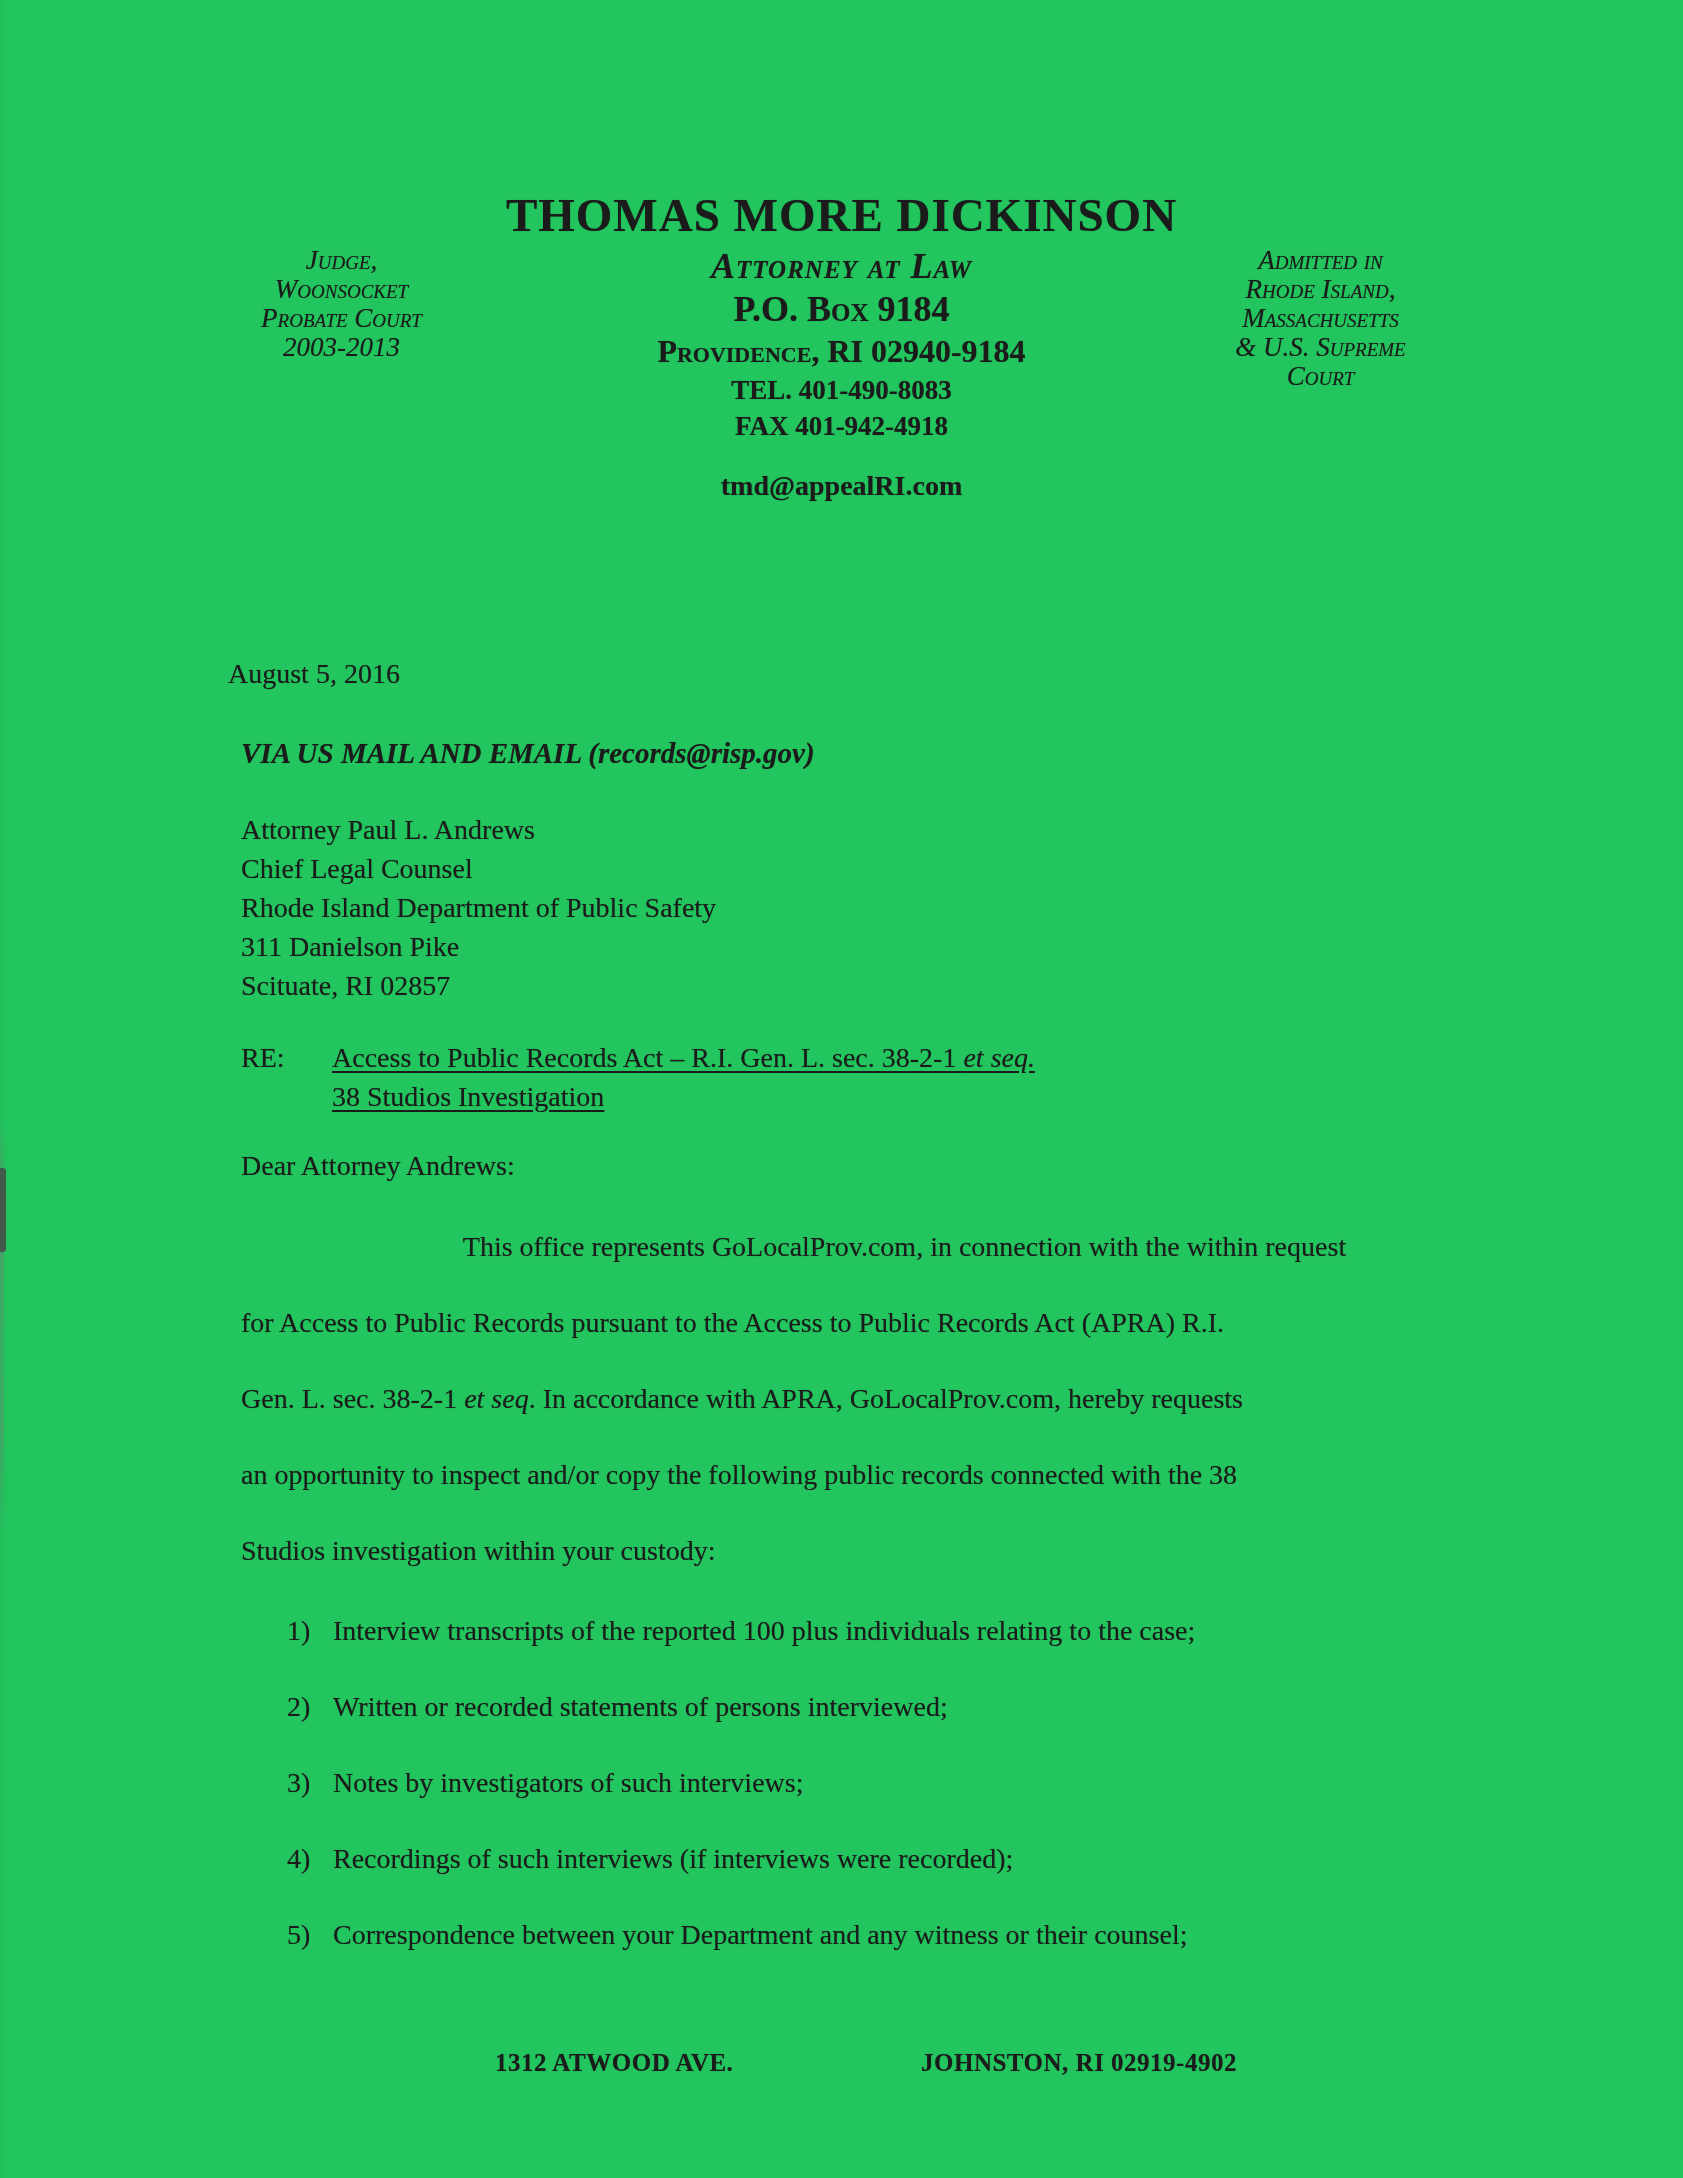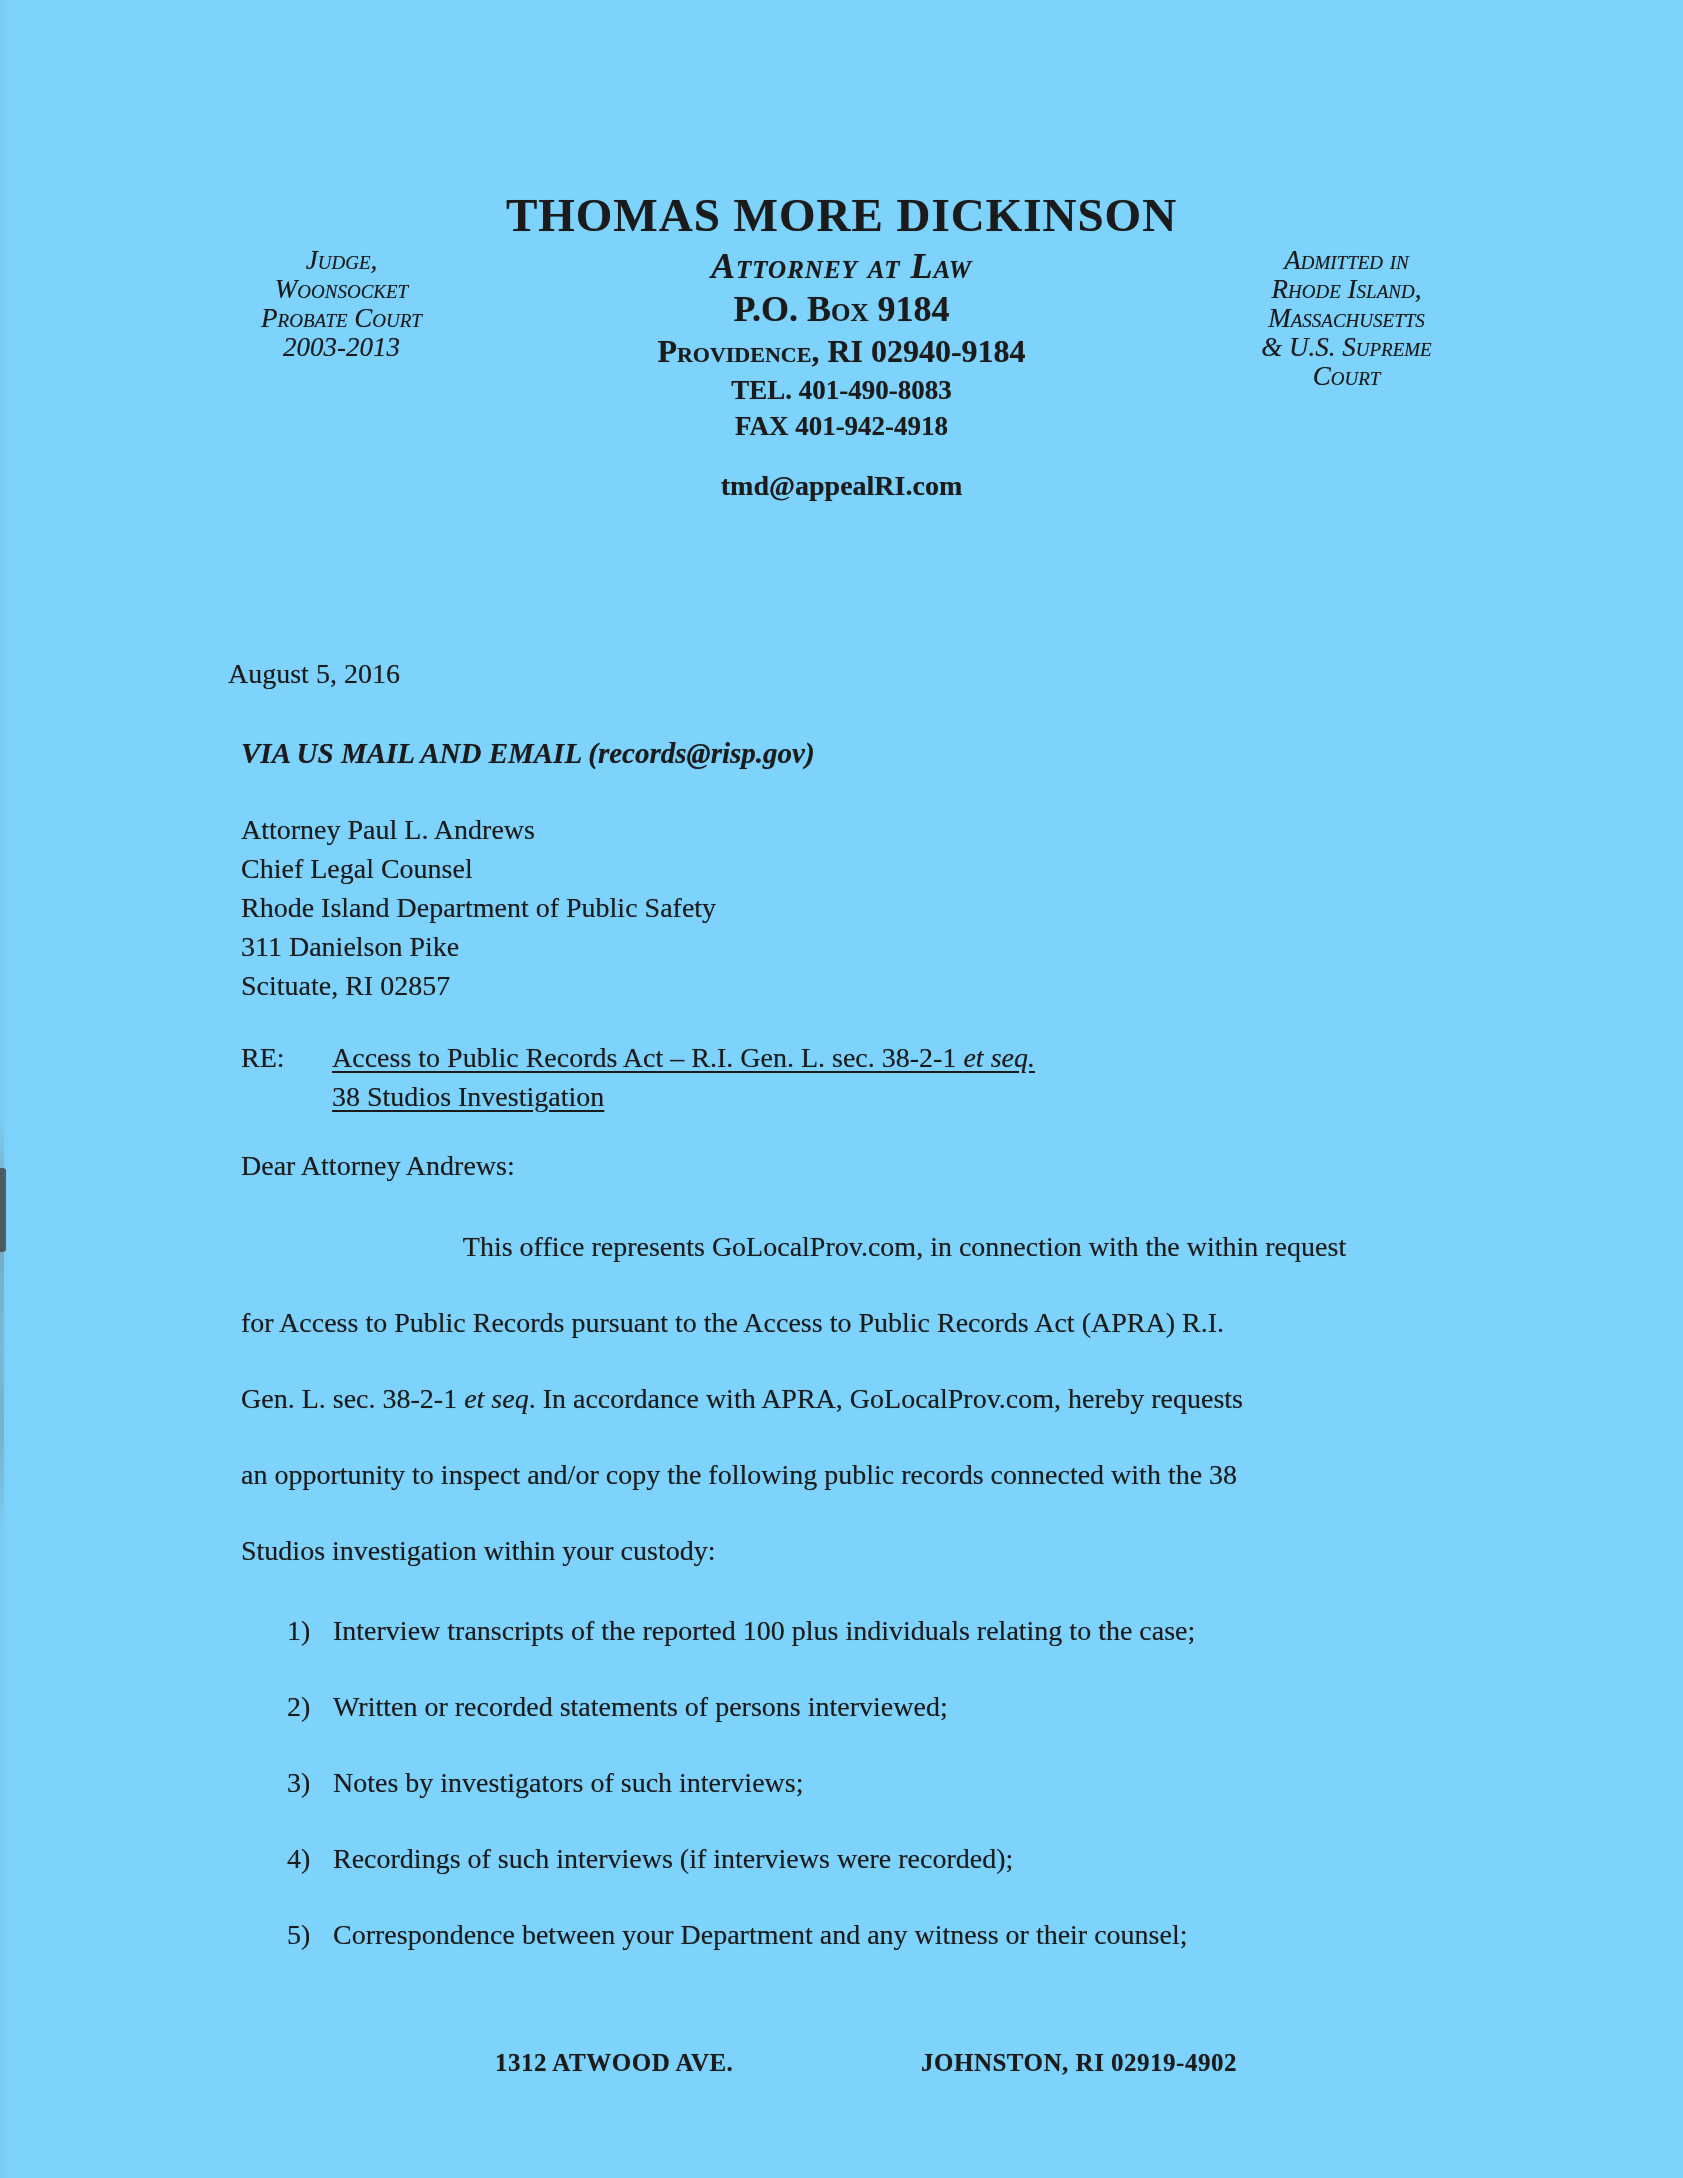--- a/index.html
+++ b/index.html
@@ -1,39 +1,39 @@
 <!DOCTYPE html>
 <html><head>
 <meta charset="utf-8">
 <style>
   html, body { margin: 0; padding: 0; background: #ffffff; }
   .page {
     position: relative;
     width: 1683px;
     height: 2178px;
-    background: #7dd3fc;
+    background: #22c55e;
     overflow: hidden;
     font-family: "Liberation Serif", "DejaVu Serif", serif;
     color: #1b1b1b;
     text-shadow: 0 0 0.8px rgba(25,25,25,0.45);
   }
 
   
   .lh-name {
     position: absolute; top: 188px; left: 0; width: 100%;
     text-align: center; font-size: 47px; font-weight: bold;
     letter-spacing: 1px; white-space: nowrap;
   }
   .lh-side {
     position: absolute; top: 246px; width: 297px;
     text-align: center; font-style: italic; font-variant: small-caps;
     font-size: 27px; line-height: 29px;
   }
   .lh-left  { left: 193px; }
-  .lh-right { left: 1198px; }
+  .lh-right { left: 1172px; }
   .lh-center { position: absolute; top: 244px; left: 0; width: 100%; text-align: center; }
   .lh-attorney { font-style: italic; font-weight: bold; font-variant: small-caps; font-size: 36px; line-height: 44px; letter-spacing: 1px; }
   .lh-box  { font-weight: bold; font-variant: small-caps; font-size: 36px; line-height: 42px; }
   .lh-city { font-weight: bold; font-variant: small-caps; font-size: 32px; line-height: 42px; }
   .lh-tel, .lh-fax { font-weight: bold; font-size: 27px; line-height: 36px; }
   .lh-email { font-weight: bold; font-size: 28px; margin-top: 26px; }
 
   
   .date { position: absolute; top: 658px; left: 228px; font-size: 28px; }
   .via  { position: absolute; top: 737px; left: 241px; font-size: 29px; font-weight: bold; font-style: italic; white-space: nowrap; }

